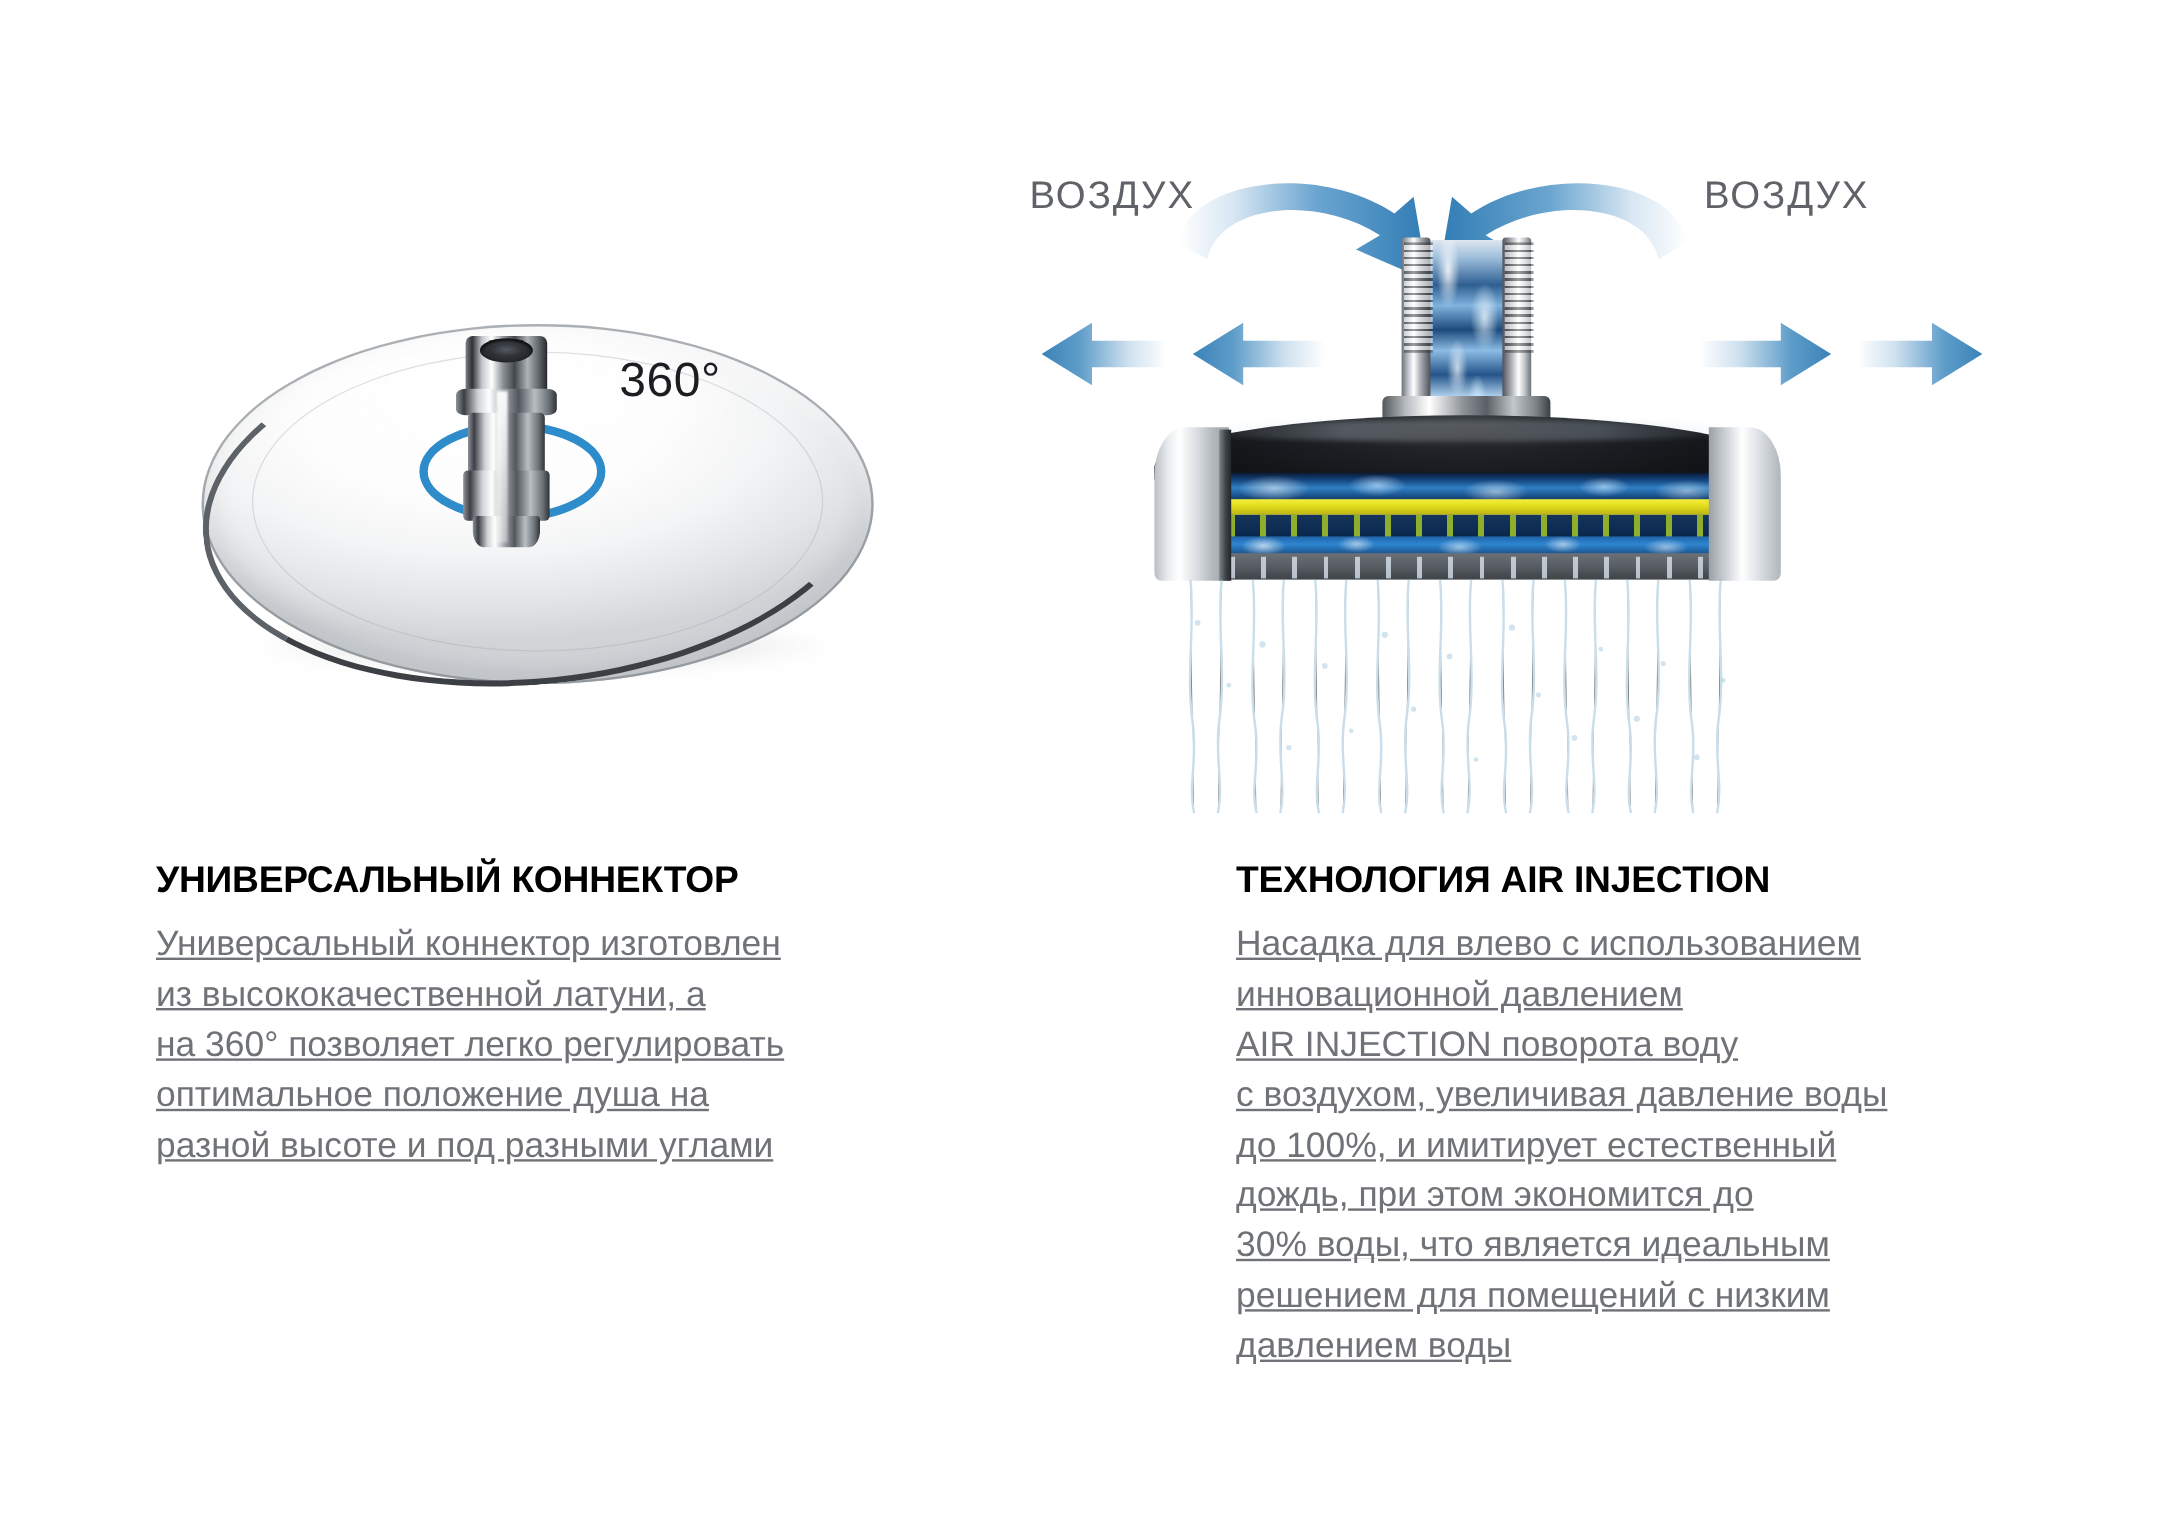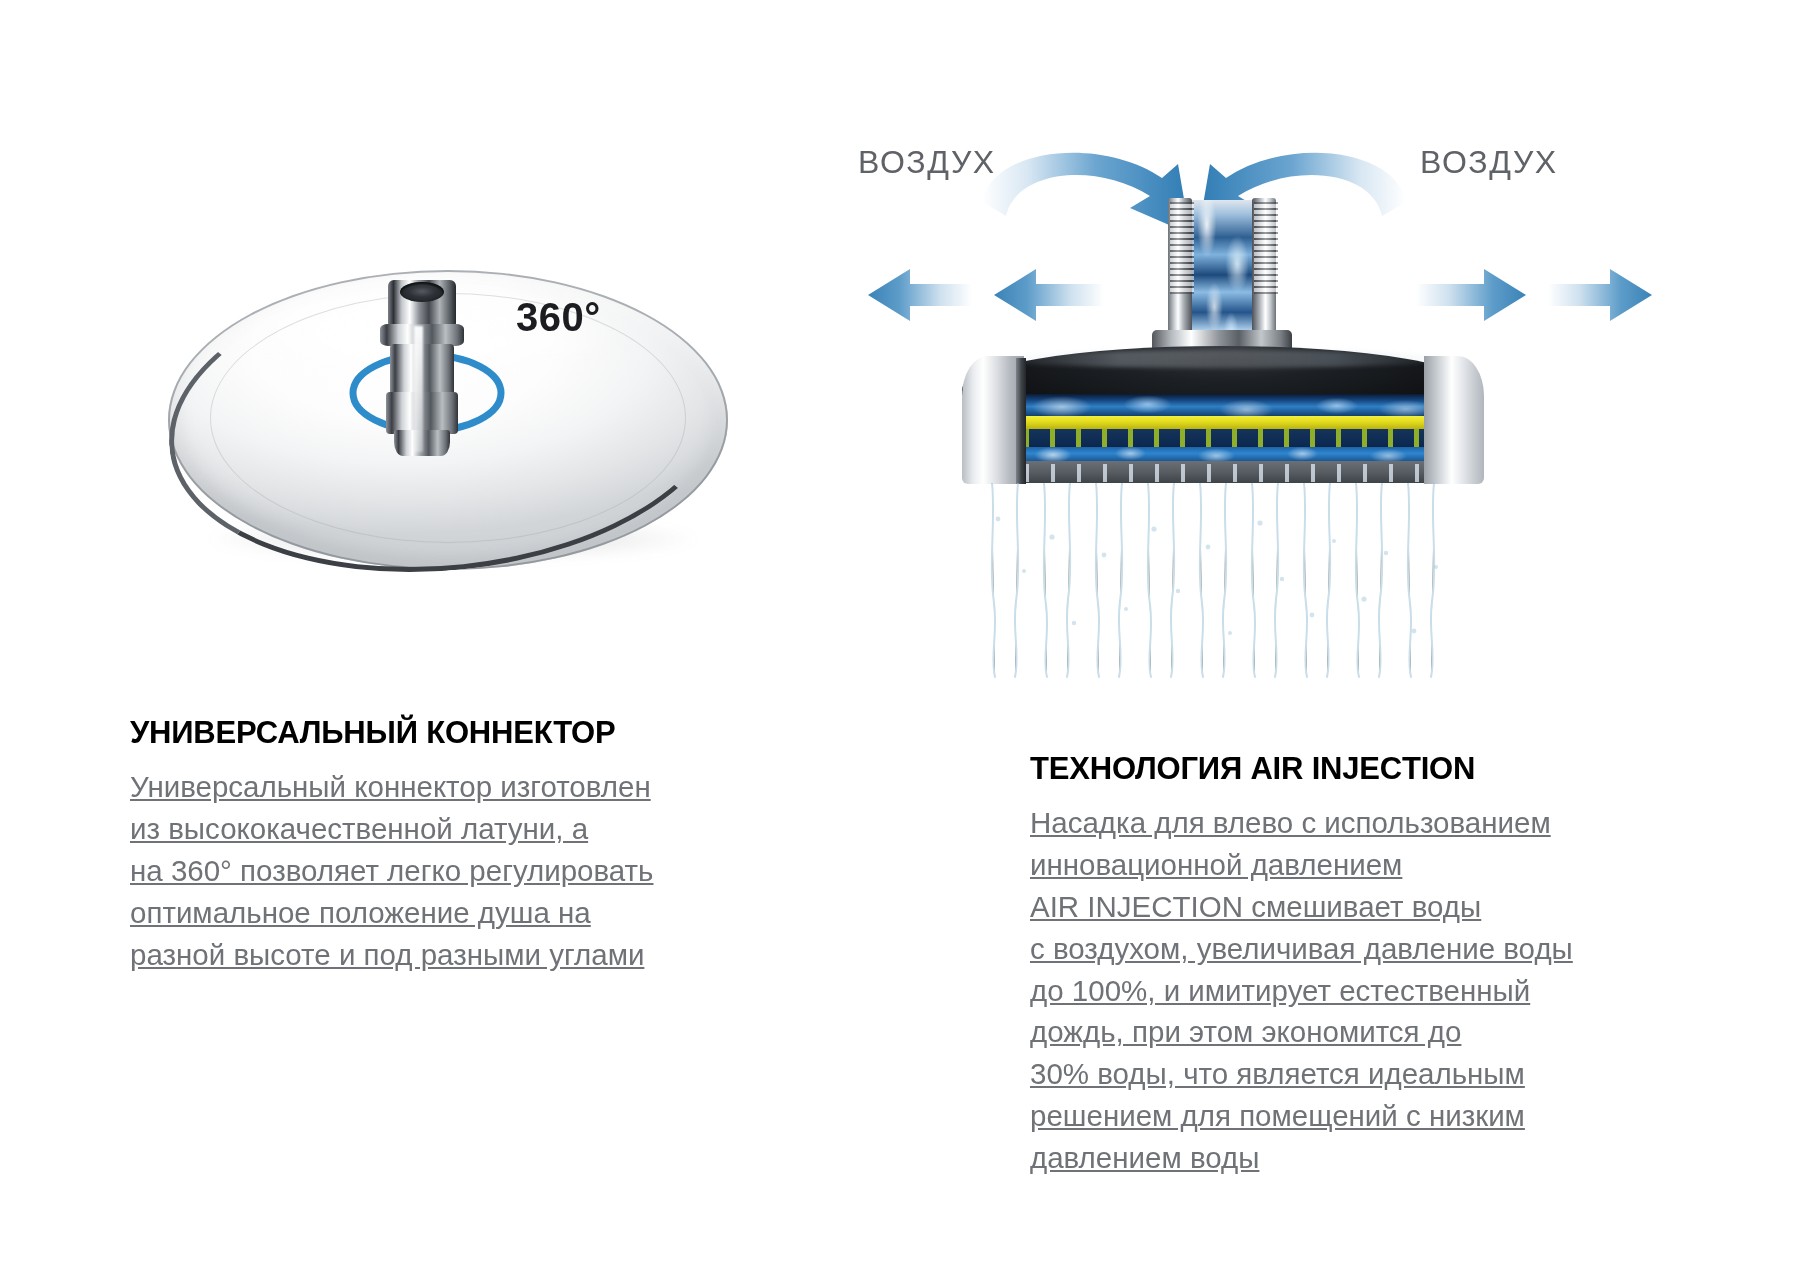--- a/index.html
+++ b/index.html
@@ -32,21 +32,21 @@
 
   
   .caption {
     position: absolute;
     text-align: left;
     left: 50%;
     transform: translateX(-50%);
     width: 640px;
   }
   .caption-left  { top: 716px; }
-  .caption-right { top: 752px; }
+  .caption-right { top: 716px; }
 
   .cap-title {
     font-size: 31px;
     font-weight: bold;
     color: #000000;
     letter-spacing: -0.2px;
     margin: 0 0 16px 0;
     line-height: 1.1;
     white-space: nowrap;
   }
@@ -216,21 +216,21 @@
     height: 92px;
   }
   .rot-ring svg { display: block; }
 
   .deg-label {
     position: absolute;
     left: 368px;
     top: 70px;
     font-size: 40px;
     color: #1b1d20;
-    font-weight: 700;
+    font-weight: 400;
     letter-spacing: 0.5px;
   }
 
   
   .ai-stage {
     position: absolute;
     left: 0;
     top: 120px;
     width: 900px;
     height: 560px;
@@ -681,21 +681,21 @@
           </g>
         </svg>
       </div>
     </div>
 
     <div class="caption caption-right">
       <h2 class="cap-title">ТЕХНОЛОГИЯ AIR INJECTION</h2>
       <p class="cap-body">
         <span class="ln">Насадка для влево с использованием</span>
         <span class="ln">инновационной давлением</span>
-        <span class="ln">AIR INJECTION смешивает воды</span>
+        <span class="ln">AIR INJECTION поворота воду</span>
         <span class="ln">с воздухом, увеличивая давление воды</span>
         <span class="ln">до 100%, и имитирует естественный</span>
         <span class="ln">дождь, при этом экономится до</span>
         <span class="ln">30% воды, что является идеальным</span>
         <span class="ln">решением для помещений с низким</span>
         <span class="ln">давлением воды</span>
       </p>
     </div>
   </div>
 

